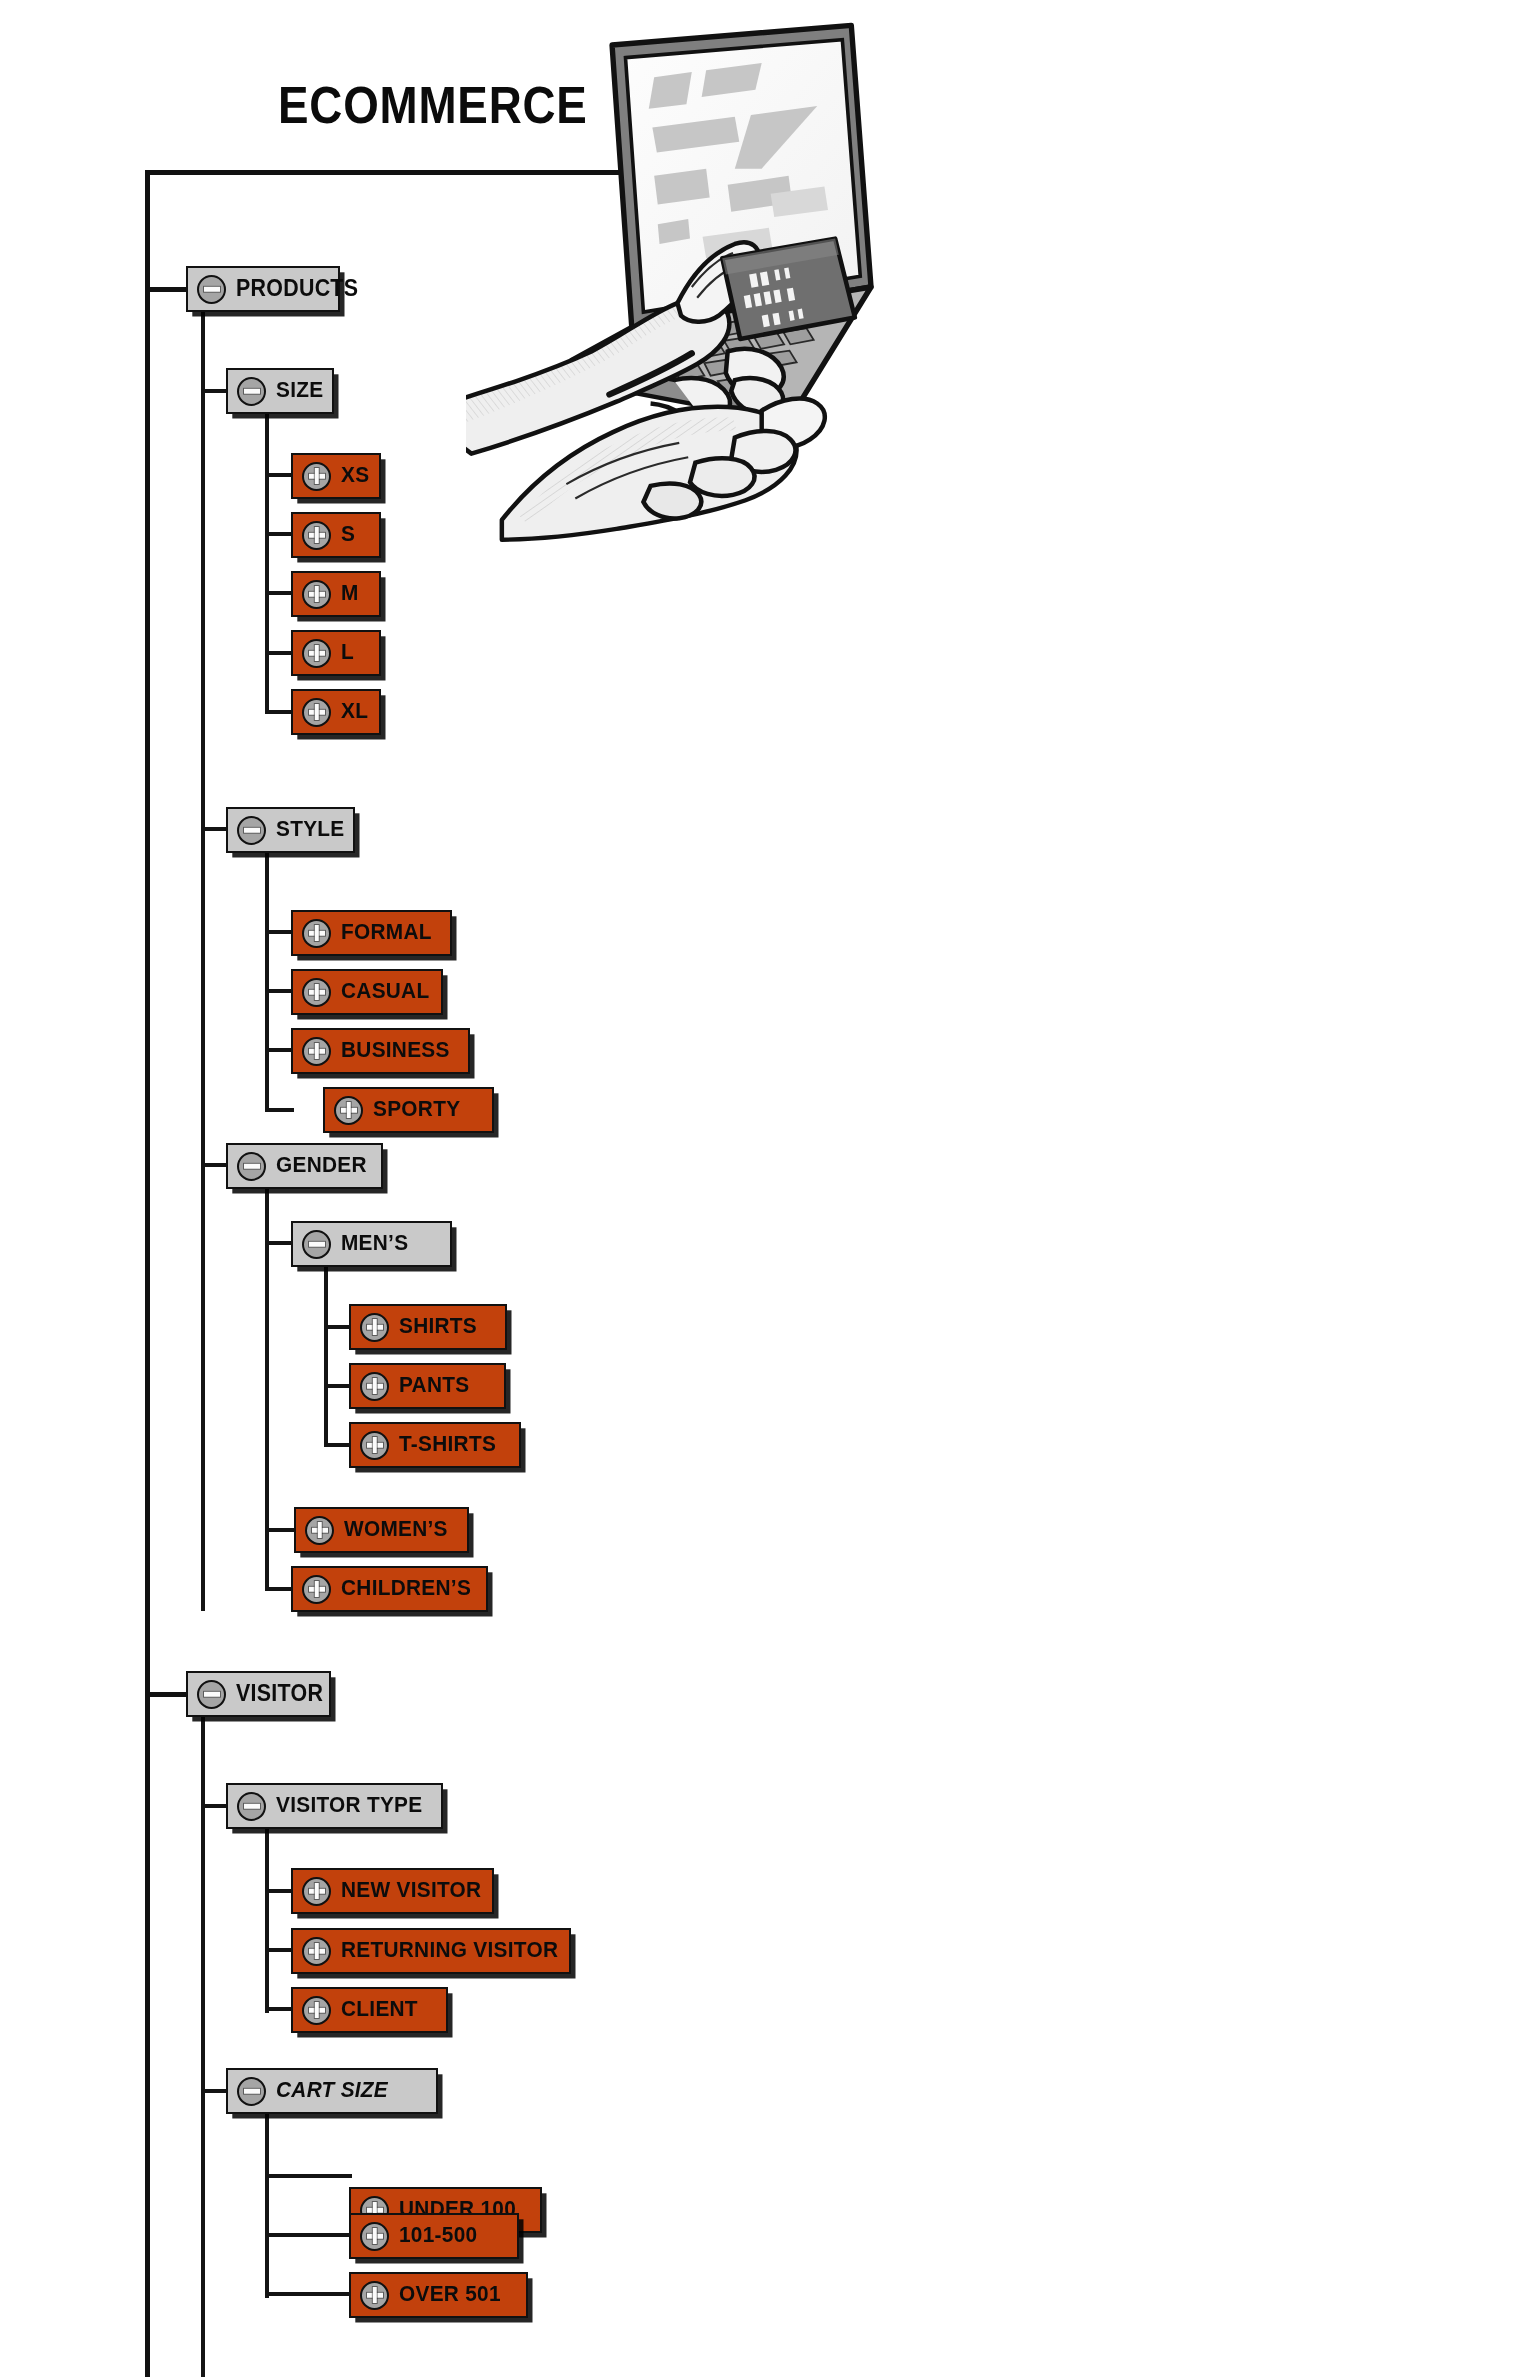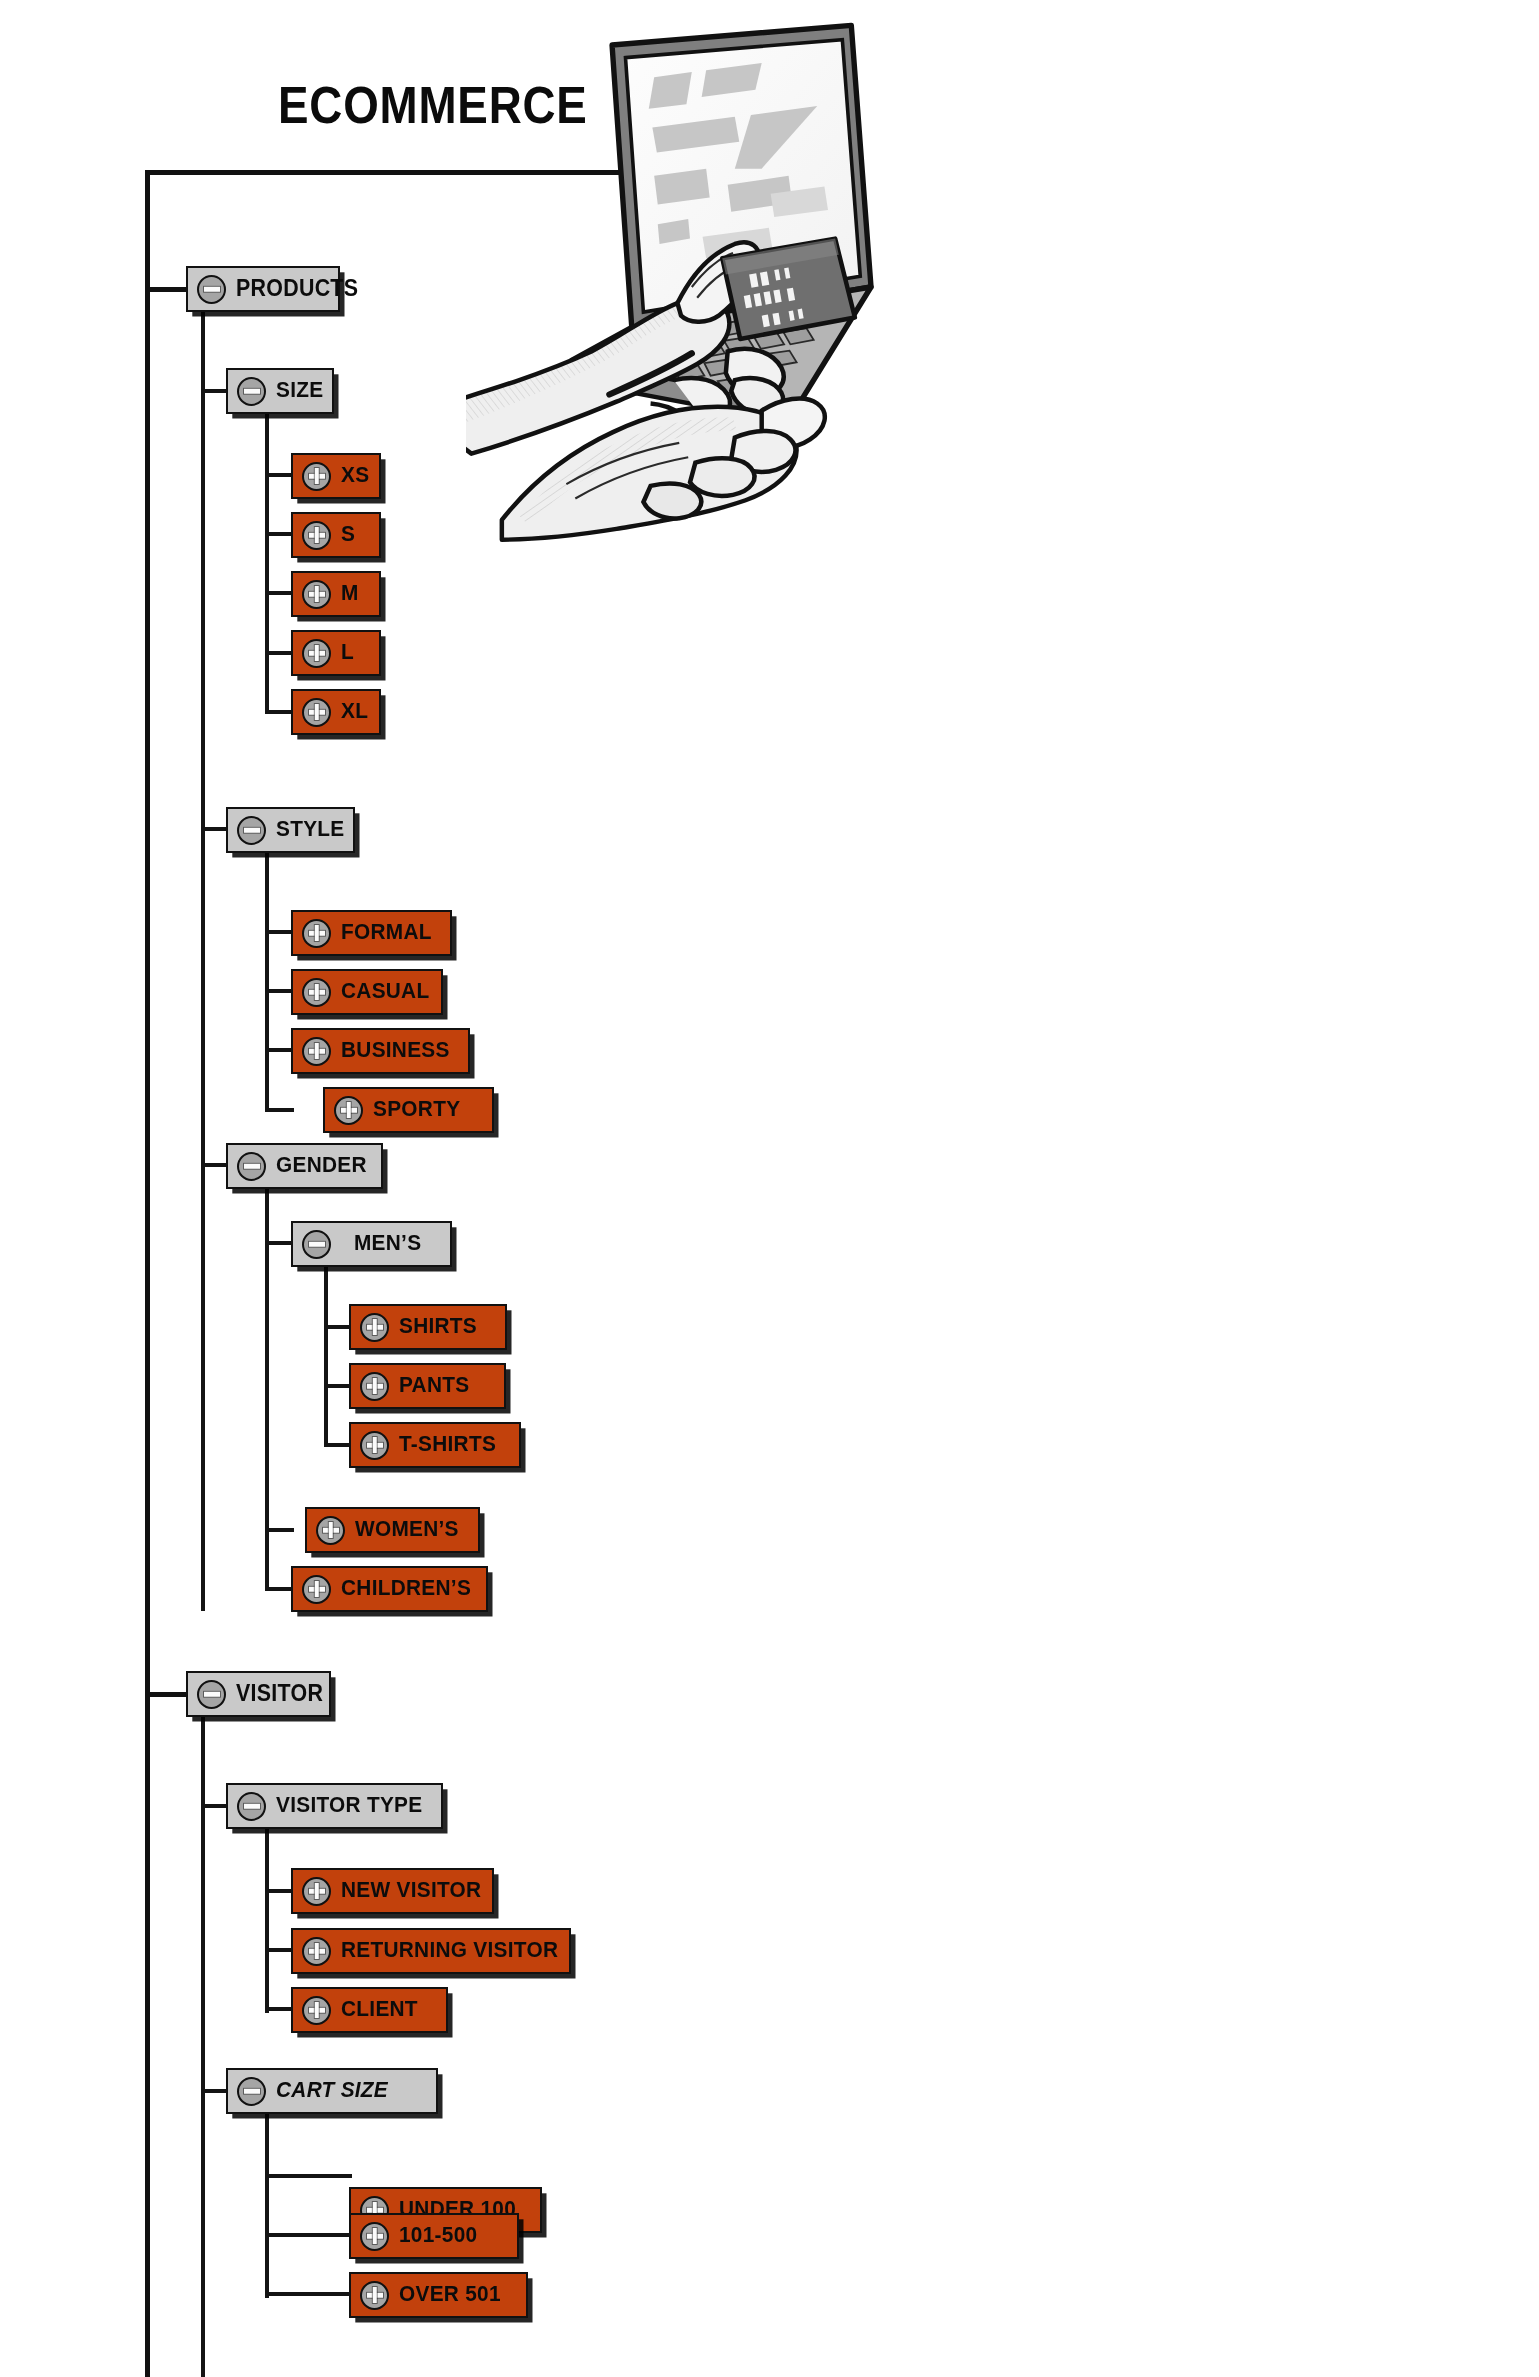--- a/index.html
+++ b/index.html
@@ -320,37 +320,37 @@
       <span class="label">BUSINESS</span>
     </div>
     <div class="node leaf l2" style="left: 291px; top: 1087px; width: 171px; margin-left: 32px;">
       <span class="tgl plus"></span>
       <span class="label">SPORTY</span>
     </div>
     <div class="node parent l1" style="left: 226px; top: 1143px; width: 157px;">
       <span class="tgl"></span>
       <span class="label">GENDER</span>
     </div>
-    <div class="node parent l2" style="left: 291px; top: 1221px; width: 161px; gap: 13px;">
+    <div class="node parent l2" style="left: 291px; top: 1221px; width: 161px;">
       <span class="tgl"></span>
       <span class="label">MEN’S</span>
     </div>
     <div class="node leaf l3" style="left: 349px; top: 1304px; width: 158px;">
       <span class="tgl plus"></span>
       <span class="label">SHIRTS</span>
     </div>
     <div class="node leaf l3" style="left: 349px; top: 1363px; width: 157px;">
       <span class="tgl plus"></span>
       <span class="label">PANTS</span>
     </div>
     <div class="node leaf l3" style="left: 349px; top: 1422px; width: 172px;">
       <span class="tgl plus"></span>
       <span class="label">T-SHIRTS</span>
     </div>
-    <div class="node leaf l2" style="left: 305px; top: 1507px; width: 175px;">
+    <div class="node leaf l2" style="left: 294px; top: 1507px; width: 175px;">
       <span class="tgl plus"></span>
       <span class="label">WOMEN’S</span>
     </div>
     <div class="node leaf l2" style="left: 291px; top: 1566px; width: 197px;">
       <span class="tgl plus"></span>
       <span class="label">CHILDREN’S</span>
     </div>
     <div class="node parent l0" style="left: 186px; top: 1671px; width: 145px;">
       <span class="tgl"></span>
       <span class="label">VISITOR</span>

